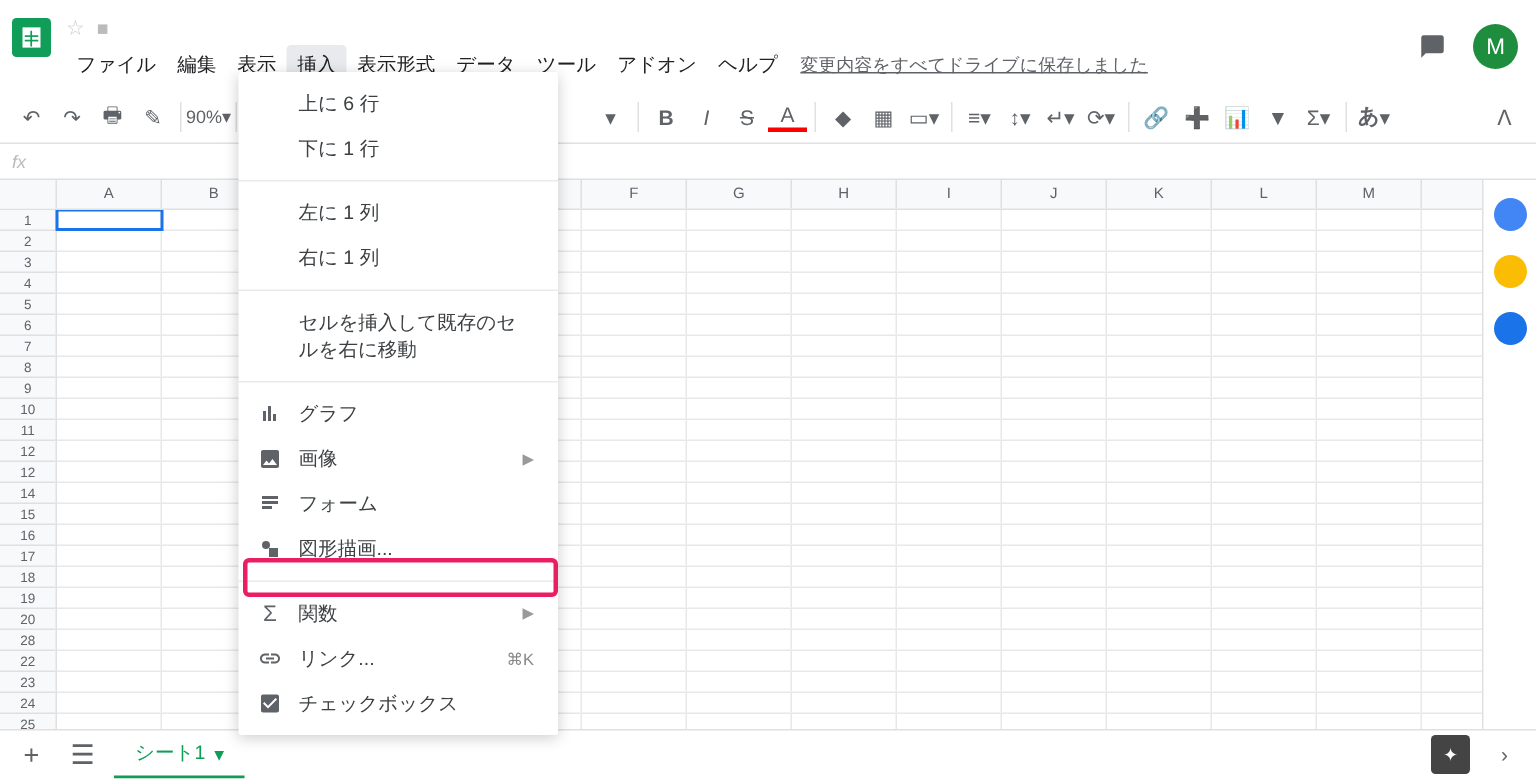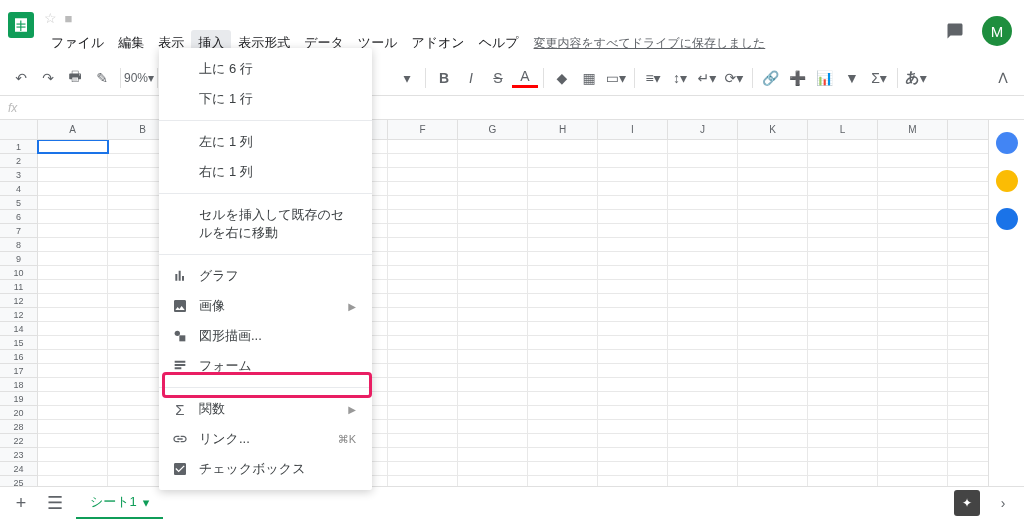--- a/index.html
+++ b/index.html
@@ -635,33 +635,33 @@
         <svg viewBox="0 0 24 24" fill="#5f6368">
           <path d="M21 19V5c0-1.1-.9-2-2-2H5c-1.1 0-2 .9-2 2v14c0 1.1.9 2 2 2h14c1.1 0 2-.9 2-2zM8.5 13.5l2.5 3 3.5-4.5 4.5 6H5l3.5-4.5z"></path>
         </svg>
       </span>
       <span>画像</span>
       <span class="dd-arrow">▶</span>
     </div>
     <div class="dd-item">
       <span class="dd-icon">
         <svg viewBox="0 0 24 24" fill="#5f6368">
+          <path d="M4 4h16v3H4zm0 5h16v3H4zm0 5h10v3H4z"></path>
+        </svg>
+      </span>
+      <span>フォーム</span>
+    </div>
+    <div class="dd-item">
+      <span class="dd-icon">
+        <svg viewBox="0 0 24 24" fill="#5f6368">
           <circle cx="8" cy="8" r="4"></circle>
           <rect x="11" y="11" width="9" height="9"></rect>
         </svg>
       </span>
       <span>図形描画...</span>
-    </div>
-    <div class="dd-item">
-      <span class="dd-icon">
-        <svg viewBox="0 0 24 24" fill="#5f6368">
-          <path d="M4 4h16v3H4zm0 5h16v3H4zm0 5h10v3H4z"></path>
-        </svg>
-      </span>
-      <span>フォーム</span>
     </div>
     <div class="dd-sep"></div>
     <div class="dd-item">
       <span class="dd-icon">
         <span style="font-size:15px">Σ</span>
       </span>
       <span>関数</span>
       <span class="dd-arrow">▶</span>
     </div>
     <div class="dd-item">

